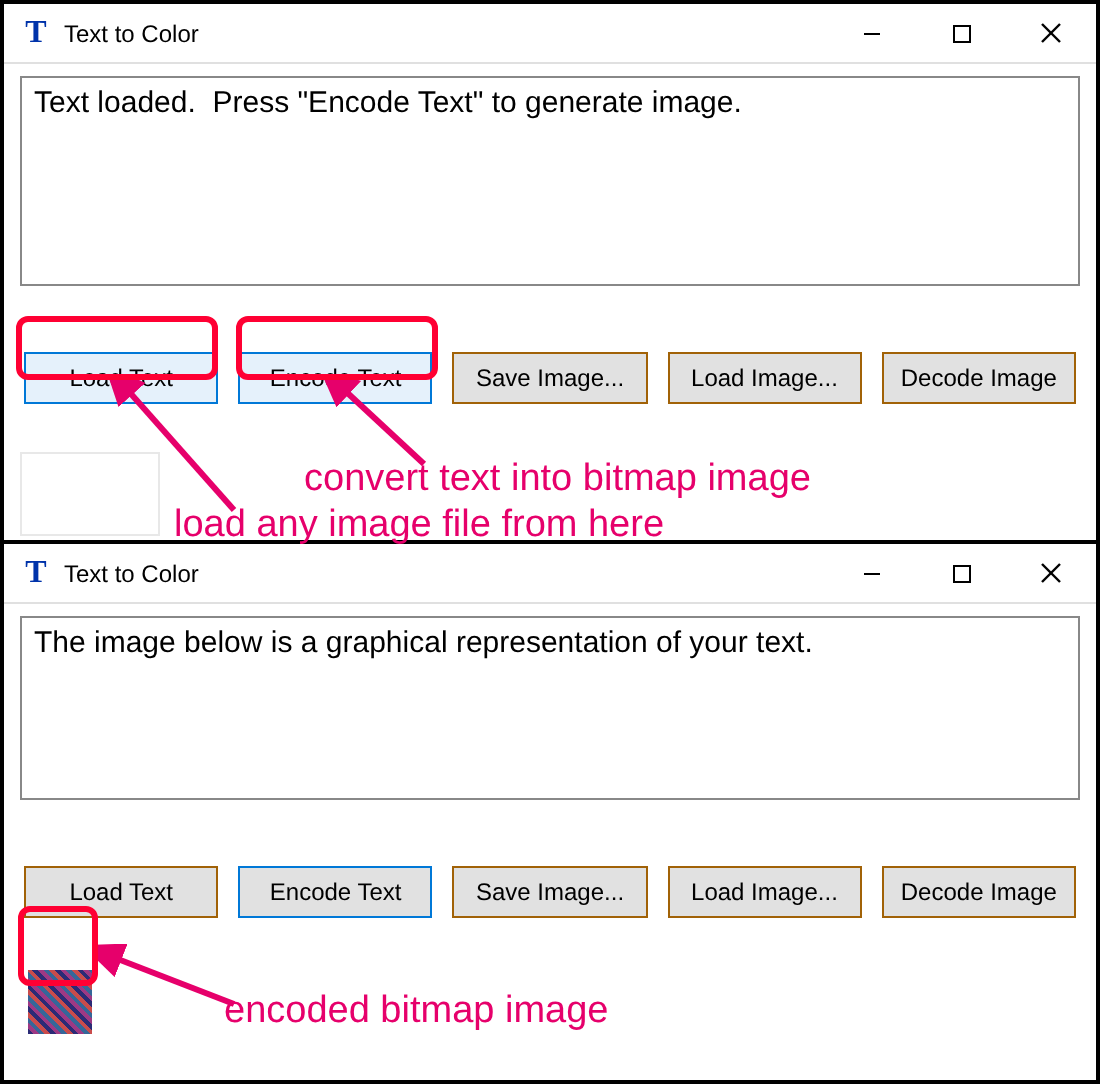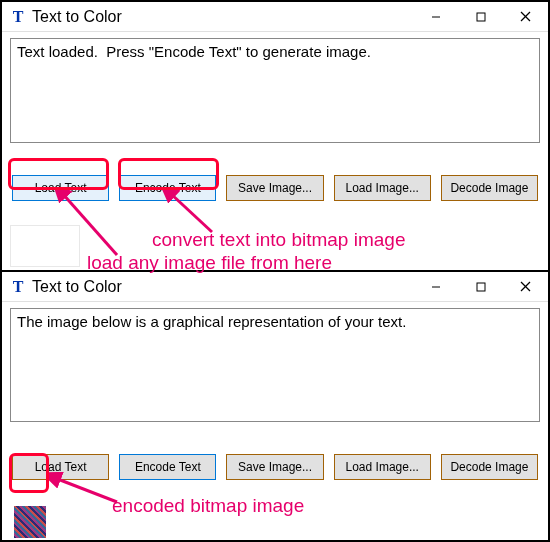--- a/index.html
+++ b/index.html
@@ -39,21 +39,21 @@
     display: inline-flex;
     align-items: center;
     justify-content: center;
     font-family: "Times New Roman", serif;
     font-weight: bold;
     font-size: 16px;
     color: #0033aa;
   }
   .app-title {
     margin-left: 4px;
-    font-size: 16px;
+    font-size: 12px;
     color: #000;
   }
   .win-controls {
     margin-left: auto;
     display: flex;
     height: 100%;
   }
   .win-btn {
     width: 45px;
     height: 100%;
@@ -73,21 +73,21 @@
     height: 105px;
     border: 1px solid #888;
     padding: 4px 6px;
     font-size: 15px;
     font-family: Arial, sans-serif;
     resize: none;
     background: #fff;
     color: #000;
   }
   .textarea.short {
-    height: 114px;
+    height: 92px;
   }
   .button-row {
     display: flex;
     gap: 10px;
     margin-top: 12px;
     padding: 16px 2px;
     position: relative;
   }
   .btn {
     flex: 1 1 0;

